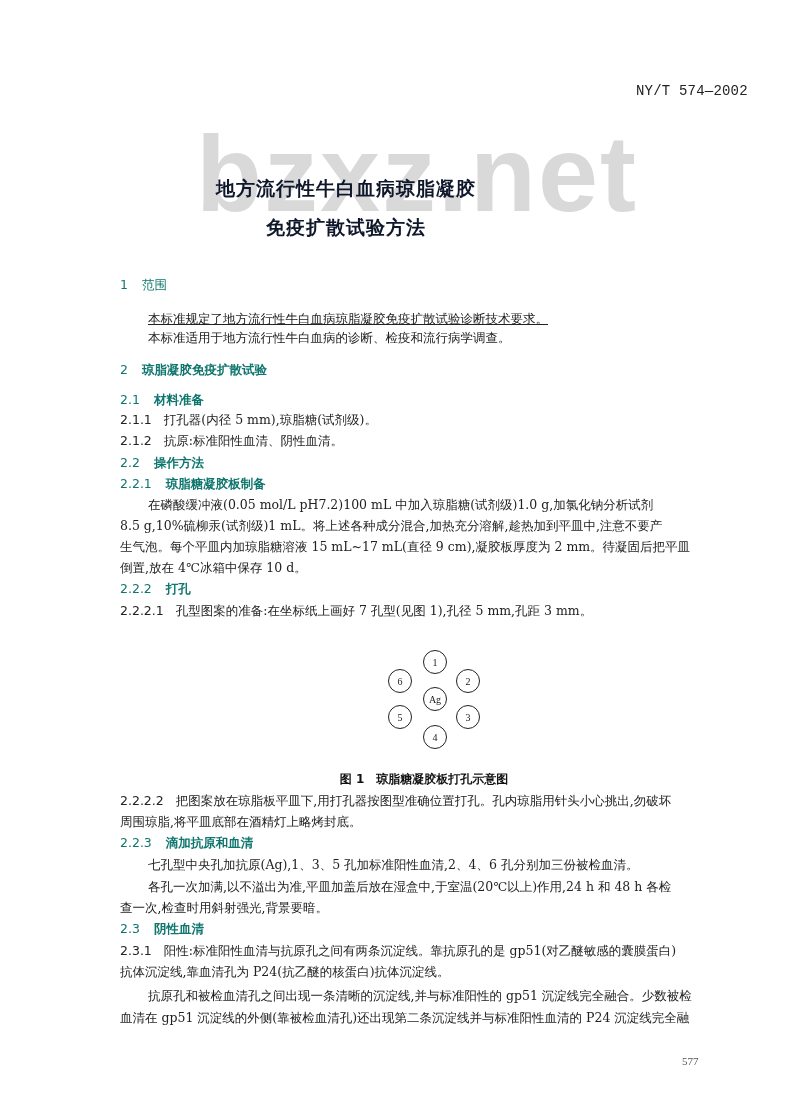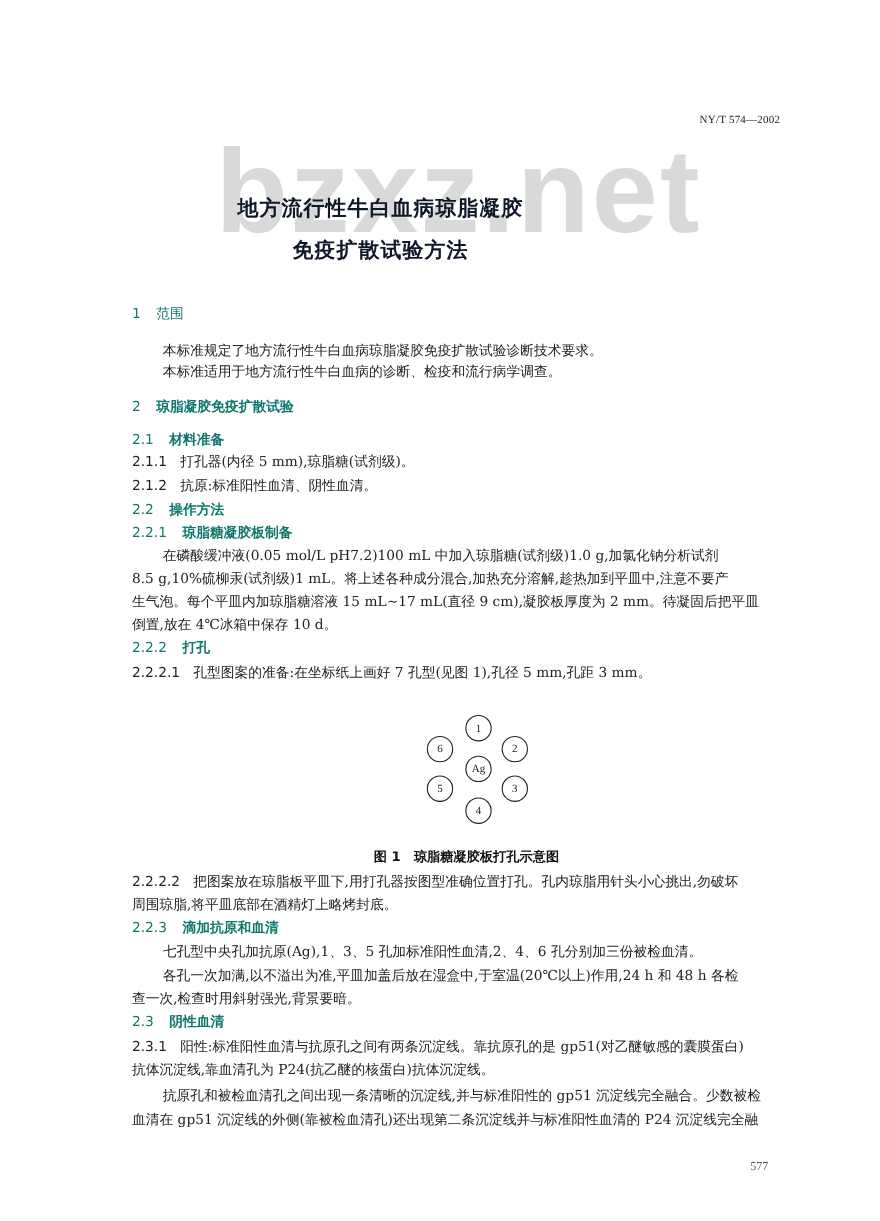--- a/index.html
+++ b/index.html
@@ -1,21 +1,21 @@
 <!DOCTYPE html>
 <html><head>
   <meta charset="utf-8">
   <style>
     html, body { margin: 0; padding: 0; }
     body {
       width: 800px; height: 1110px; background: #ffffff; position: relative; overflow: hidden;
       font-family: "DejaVu Serif", "Liberation Serif", serif; color: #1a1a1a;
     }
     .abs { position: absolute; }
-    .std-code { left: 636px; top: 104px; font-family: Liberation Serif, serif; font-size: 10px; letter-spacing: 0.2px; color: #222; }
+    .std-code { left: 636px; top: 83px; font-family: Liberation Mono, monospace; font-size: 14px; letter-spacing: 0.2px; color: #222; }
     .watermark {
       left: 196px; top: 120px; font-family: "Liberation Sans", sans-serif; font-weight: bold;
       font-size: 108px; color: #d9d9d9; letter-spacing: 2px; line-height: 1; z-index: 0;
     }
     .title { left: 0; width: 692px; text-align: center; font-family: "DejaVu Sans", sans-serif; font-weight: bold; font-size: 19px; color: #0f172a; z-index: 1; letter-spacing: 1px; }
     .t1 { top: 176px; }
     .t2 { top: 215px; }
     .line { font-size: 12.5px; white-space: nowrap; line-height: 1.2; color: #222; }
     .head { font-family: "DejaVu Sans", sans-serif; font-size: 12.5px; white-space: nowrap; color: #0f766e; }
     .head .num { font-weight: normal; margin-right: 14px; }
@@ -38,21 +38,21 @@
 
 <div class="abs std-code">NY/T 574—2002</div>
 <div class="abs watermark">bzxz.net</div>
 
 <div class="abs title t1">地方流行性牛白血病琼脂凝胶</div>
 <div class="abs title t2">免疫扩散试验方法</div>
 
 <div class="abs head left" style="top:277px;">
   <span class="num">1</span><span class="lbl" style="font-weight:normal">范围</span>
 </div>
-<div class="abs line indent" style="top:311px;">本标准规定了地方流行性牛白血病琼脂凝胶免疫扩散试验诊断技术要求。</div>
+<div class="abs line indent" style="top:311px;text-decoration:underline;">本标准规定了地方流行性牛白血病琼脂凝胶免疫扩散试验诊断技术要求。</div>
 <div class="abs line indent" style="top:330px;">本标准适用于地方流行性牛白血病的诊断、检疫和流行病学调查。</div>
 
 <div class="abs head left" style="top:362px;">
   <span class="num">2</span><span class="lbl">琼脂凝胶免疫扩散试验</span>
 </div>
 
 <div class="abs head left" style="top:392px;">
   <span class="num">2.1</span><span class="lbl">材料准备</span>
 </div>
 <div class="abs line left sub" style="top:412px;">

